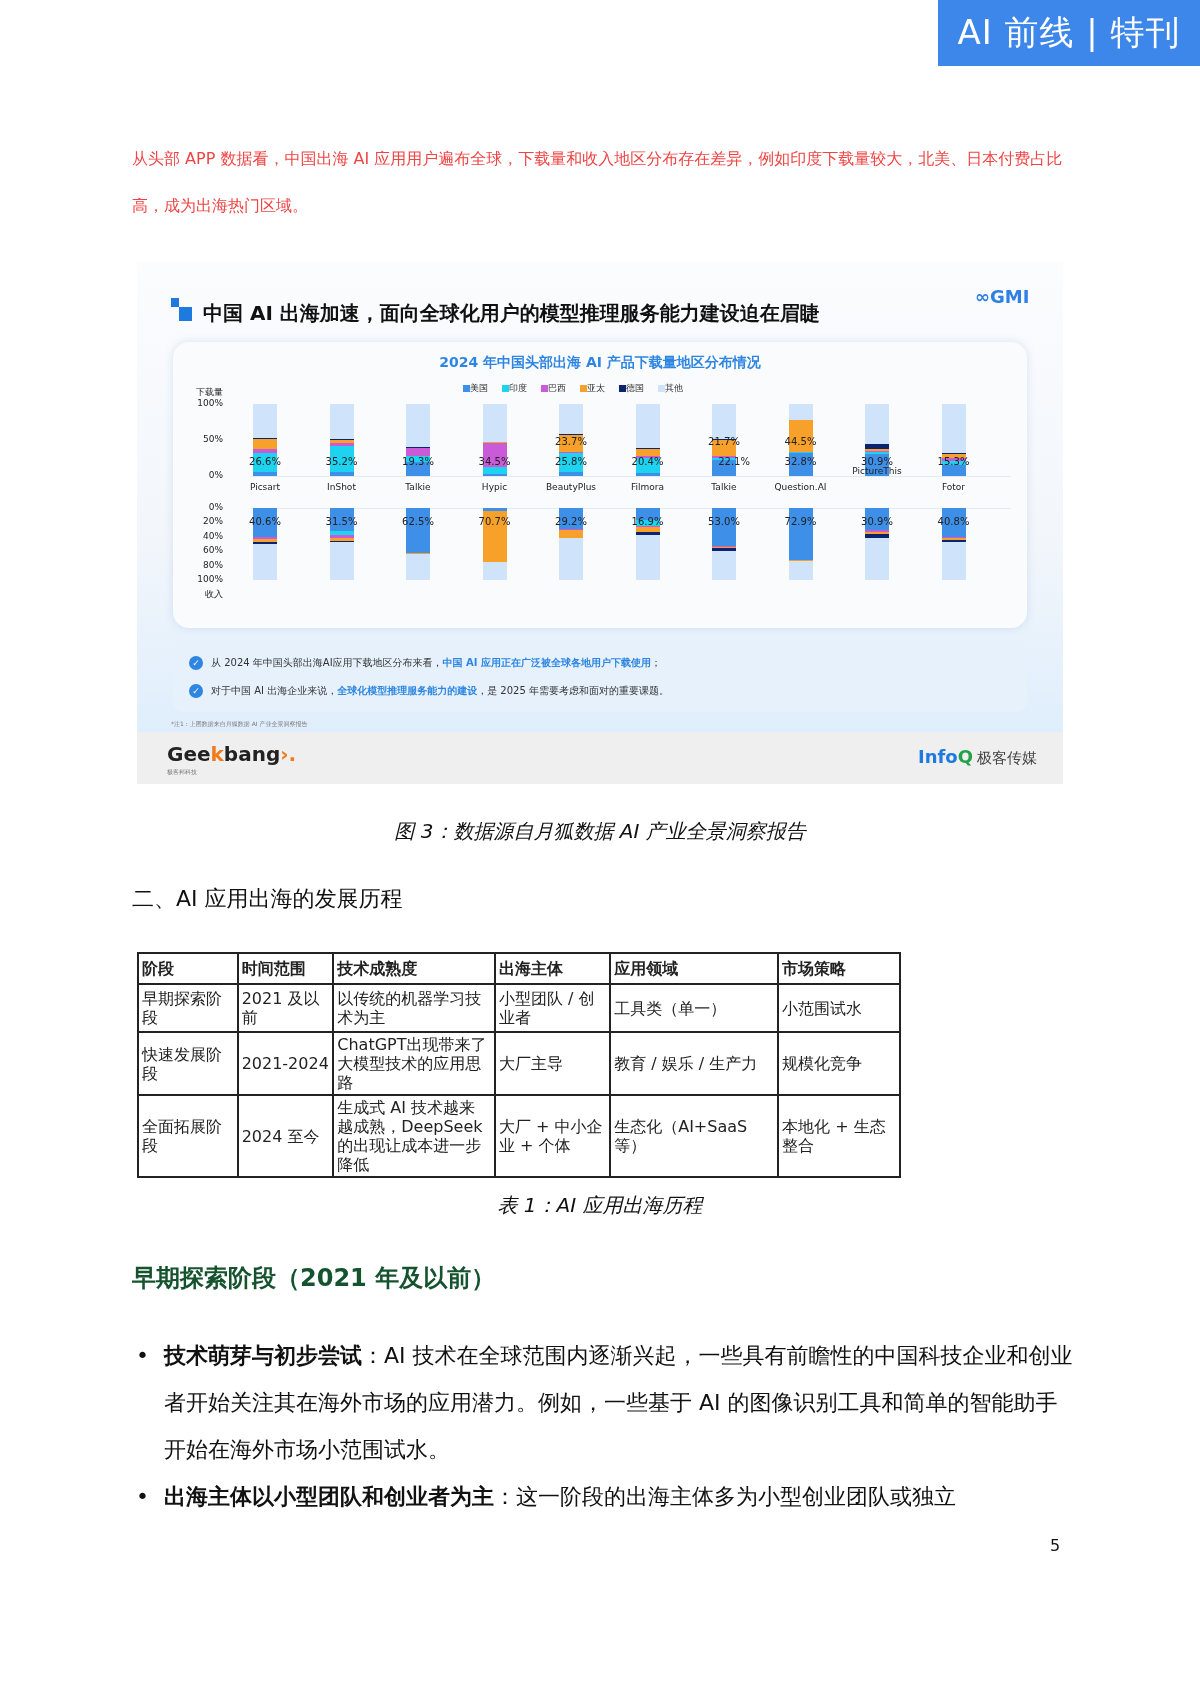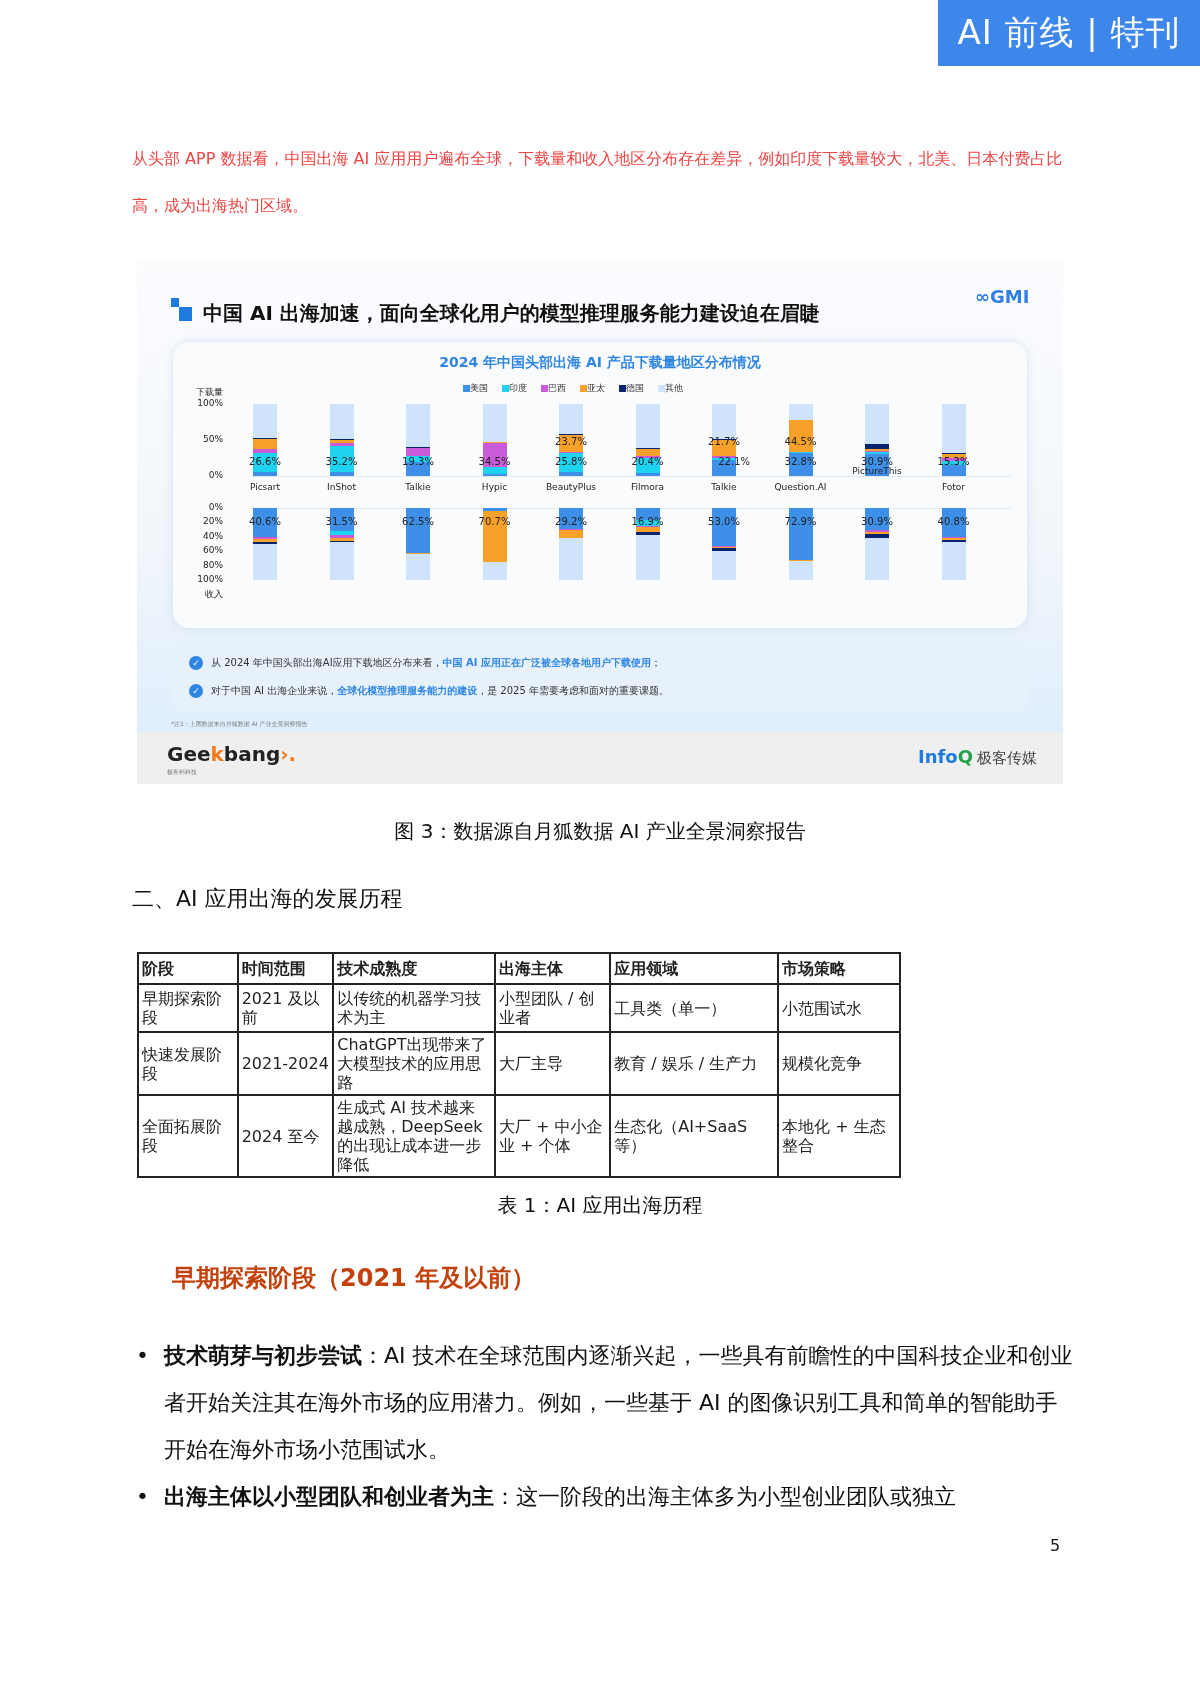--- a/index.html
+++ b/index.html
@@ -54,31 +54,31 @@
   .footnote { position: absolute; left: 34px; top: 458px; font-size: 6px; color: #777; }
 
   .fig-footer { position: absolute; left: 0; top: 470px; width: 926px; height: 52px; background: #efefef; }
   .geek { position: absolute; left: 30px; top: 10px; font-size: 20px; font-weight: bold; color: #222; }
   .geek .acc { color: #f07b1d; }
   .geek-sub { position: absolute; left: 30px; top: 36px; font-size: 6px; color: #777; }
   .infoq { position: absolute; right: 26px; top: 14px; font-size: 18px; font-weight: bold; color: #1f7ae0; }
   .infoq .q { color: #22a34a; }
   .infoq .cn { color: #444; font-weight: normal; font-size: 15px; margin-left: 4px; }
 
-  .caption { position: absolute; left: 0; width: 1200px; text-align: center; font-size: 20px; color: #111; }
+  .caption { position: absolute; left: 0; width: 1200px; text-align: center; font-size: 20px; color: #111; font-style: italic; }
 
   .section-heading { position: absolute; left: 132px; top: 884px; font-size: 22px; color: #111; }
 
   table.stages { position: absolute; left: 137px; top: 952px; width: 764px; border-collapse: collapse; font-size: 16px; color: #222; }
   table.stages th, table.stages td { border: 2px solid #222; padding: 2px 3px; text-align: left; vertical-align: middle; line-height: 19px; }
   table.stages th { font-weight: bold; height: 31px; }
   table.stages td { height: 48px; }
   table.stages tr.r3 td { height: 72px; }
 
-  .blue-heading { position: absolute; left: 132px; top: 1262px; font-size: 24px; font-weight: bold; color: #c2410c; margin-left: 40px; }
+  .blue-heading { position: absolute; left: 132px; top: 1262px; font-size: 24px; font-weight: bold; color: #14532d; }
 
   .bullet { position: absolute; left: 136px; width: 940px; font-size: 22px; line-height: 47px; color: #111; }
   .bullet .dot { position: absolute; left: 0; top: 0; }
   .bullet .body { margin-left: 28px; display: block; }
   .bullet .lead { font-weight: bold; }
 
   .page-num { position: absolute; left: 1050px; top: 1536px; font-size: 16px; color: #111; }
 </style>
 </head>
 <body>

